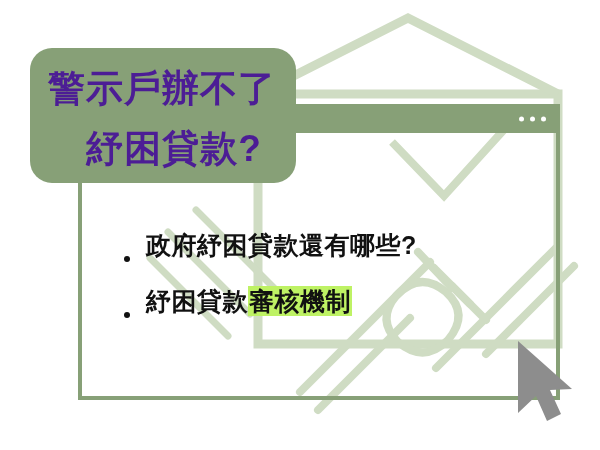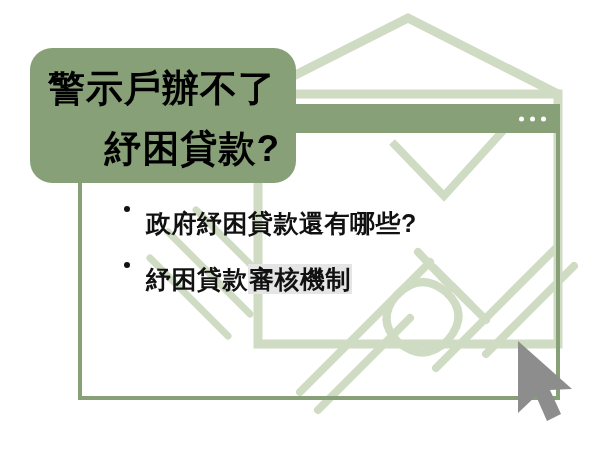--- a/index.html
+++ b/index.html
@@ -86,61 +86,61 @@
     top: 48px;
     width: 266px;
     height: 135px;
     background: #87a077;
     border-radius: 22px;
     z-index: 3;
     box-sizing: border-box;
     padding: 11px 16px 0 16px;
   }
   .title-line {
-    color: #000000;
+    color: #4c1d95;
     font-size: 37px;
     font-weight: bold;
     line-height: 60px;
     letter-spacing: 1px;
     white-space: nowrap;
   }
   .title-line.line-1 { text-align: left; padding-left: 2px; }
-  .title-line.line-2 { text-align: right; padding-left: 22px; }
+  .title-line.line-2 { text-align: center; padding-left: 22px; }
 
   
   #bullet-list {
     position: absolute;
     left: 124px;
     top: 206px;
     width: 420px;
     z-index: 4;
   }
   .bullet-row {
     display: flex;
-    align-items: flex-start;
+    align-items: flex-end;
     height: 56px;
   }
   .bullet-dot {
     width: 6px;
     height: 6px;
     border-radius: 50%;
     background: #111111;
     flex: 0 0 auto;
     margin-right: 16px;
   }
   .bullet-text {
     font-size: 25px;
     font-weight: bold;
     color: #111111;
     letter-spacing: 0.5px;
     white-space: nowrap;
     line-height: 34px;
   }
   .hl {
-    background: #e5e5e5;
+    background: #bef264;
     padding: 1px 1px;
   }
 
   
   #cursor-arrow {
     position: absolute;
     left: 514px;
     top: 339px;
     z-index: 6;
     pointer-events: none;

